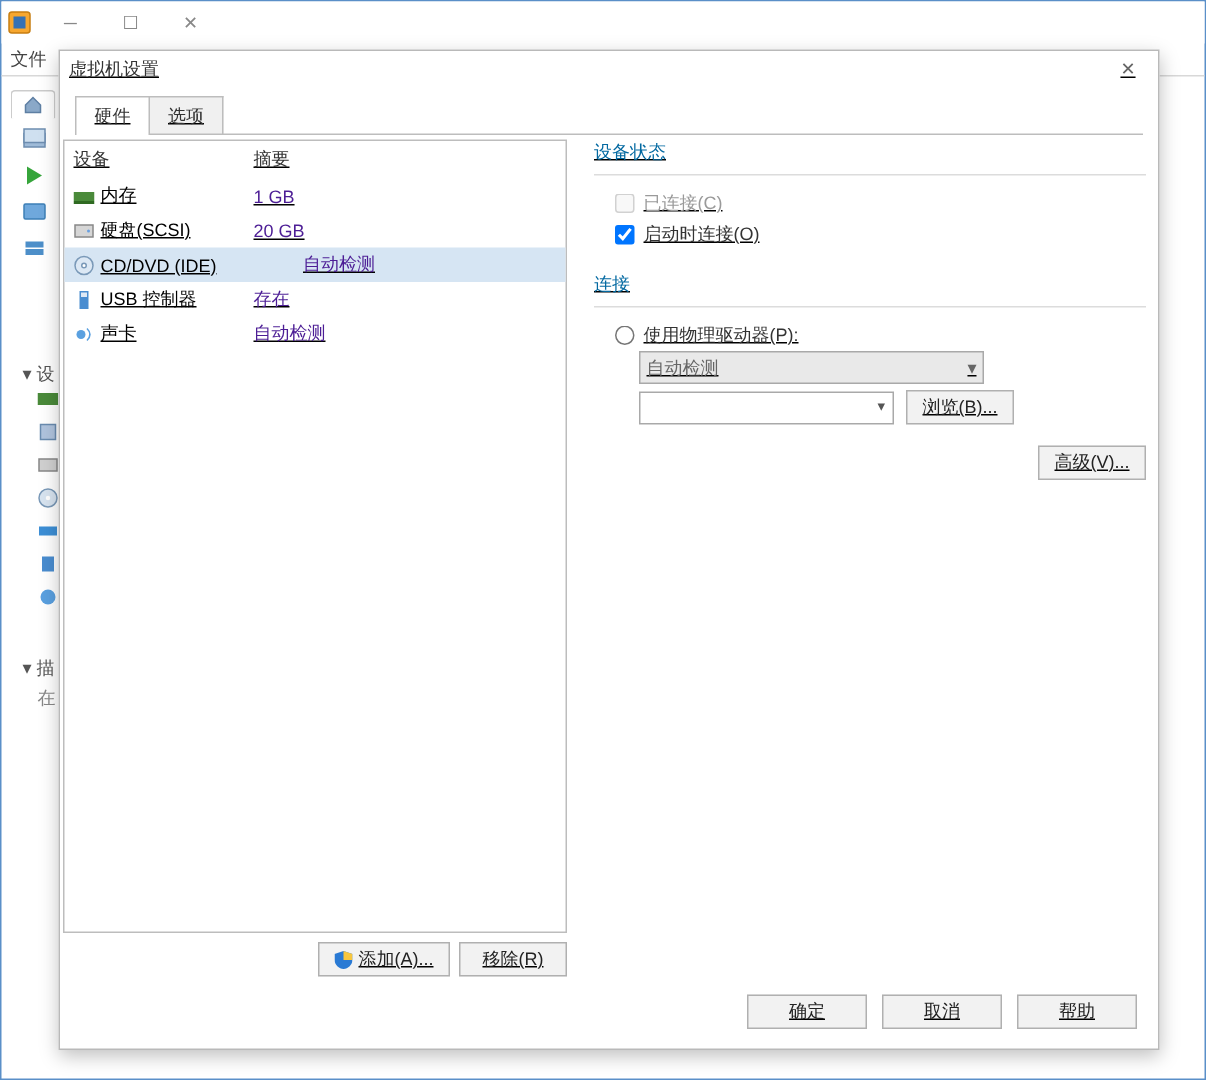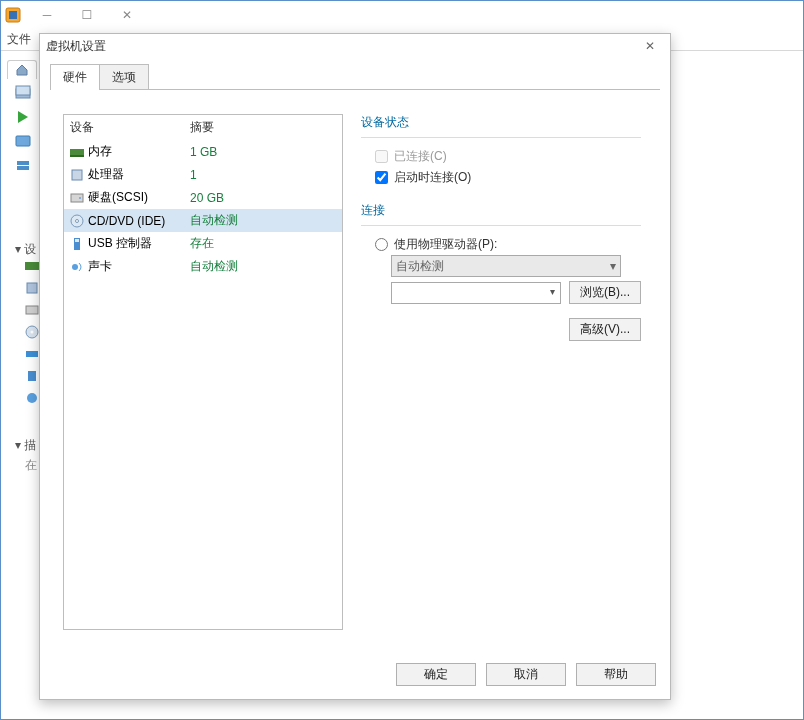--- a/index.html
+++ b/index.html
@@ -13,42 +13,42 @@
 .main-titlebar .btn { width: 40px; height: 24px; display: flex; align-items: center; justify-content: center; color: #888; }
 .main-menubar { height: 22px; padding: 0 6px; display: flex; align-items: center; color: #444; border-bottom: 1px solid #d8d8d8; }
 .main-tabbar { height: 28px; padding: 2px 6px 0; display: flex; align-items: flex-end; gap: 4px; }
 .main-tabbar .tab { border: 1px solid #ccc; border-bottom: none; background: #f6f6f6; padding: 3px 8px; border-radius: 3px 3px 0 0; display: flex; align-items: center; gap: 4px; }
 .main-tabbar .tab.home { background: #fff; }
 .left-strip { position: absolute; left: 4px; top: 84px; width: 36px; display: flex; flex-direction: column; gap: 8px; align-items: center; }
 .left-strip .ic { width: 16px; height: 16px; }
 .left-section-label { position: absolute; left: 14px; color: #555; }
 
 
-.dialog { position: absolute; left: 39px; top: 33px; width: 632px; height: 667px; background: #fff; border: 1px solid #b9b9b9; box-shadow: 0 4px 12px rgba(0,0,0,0.25); }
+.dialog { position: absolute; left: 39px; top: 33px; width: 734px; height: 667px; background: #fff; border: 1px solid #b9b9b9; box-shadow: 0 4px 12px rgba(0,0,0,0.25); text-decoration: underline; }
 .dlg-titlebar { height: 24px; display: flex; align-items: center; padding: 0 6px; }
 .dlg-titlebar .t { flex: 1; color: #333; }
 .dlg-titlebar .x { width: 28px; text-align: center; color: #666; cursor: default; }
 
 
 .dlg-tabs { margin: 6px 10px 0 10px; display: flex; text-align: right; }
 .dlg-tab { padding: 4px 12px; border: 1px solid #bdbdbd; border-bottom: none; background: #f0f0f0; margin-right: -1px; color: #333; }
 .dlg-tab.active { background: #fff; position: relative; z-index: 2; }
 .dlg-tabline { margin: 0 10px; border-bottom: 1px solid #bdbdbd; position: relative; top: -1px; z-index: 1; }
 
-.dlg-body { display: flex; padding: 23px; height: 562px; gap: 12px; justify-content: flex-end; }
+.dlg-body { display: flex; padding: 2px; height: 562px; gap: 12px; justify-content: flex-end; }
 
 
 .hw-pane { width: 336px; display: flex; flex-direction: column; }
 .hw-list { flex: 1; border: 1px solid #bdbdbd; background: #fff; }
 .hw-head { display: flex; padding: 4px 6px; color: #333; }
 .hw-head .c1 { width: 120px; }
 .hw-row { display: flex; padding: 3px 6px; align-items: center; }
 .hw-row .c1 { width: 120px; display: flex; align-items: center; gap: 4px; }
-.hw-row .c2 { color: #15803d; }
-.hw-row.selected { background: #d6e5f3; }
+.hw-row .c2 { color: #4c1d95; }
+.hw-row.selected { background: #d6e5f3; gap: 33px; }
 .hw-row .ic { width: 14px; height: 14px; flex: 0 0 14px; }
 .hw-btns { display: flex; gap: 6px; justify-content: flex-end; margin-top: 6px; }
 
 
 .right-pane { flex: 1; padding: 0 6px; position: relative; }
 .group { border: none; margin-bottom: 14px; }
 .group .gtitle { color: #0369a1; margin-bottom: 6px; }
 .group .grule { border-top: 1px solid #dcdcdc; margin: 2px 0 8px 0; }
 .chk, .rad { display: flex; align-items: center; gap: 6px; padding: 2px 4px 2px 14px; color: #333; }
 .chk input, .rad input { margin: 0; }
@@ -188,31 +188,20 @@
                   </svg>
                 </span>
                 <span>内存</span>
               </span>
               <span class="c2">1 GB</span>
             </div>
             <div class="hw-row">
               <span class="c1">
                 <span class="ic">
                   <svg width="14" height="14">
-                    <rect x="2" y="2" width="10" height="10" fill="#c8d6e6" stroke="#6a8cb0"></rect>
-                  </svg>
-                </span>
-                <span>处理器</span>
-              </span>
-              <span class="c2">1</span>
-            </div>
-            <div class="hw-row">
-              <span class="c1">
-                <span class="ic">
-                  <svg width="14" height="14">
                     <rect x="1" y="3" width="12" height="8" fill="#d6d6d6" stroke="#888"></rect>
                     <circle cx="10" cy="7" r="1" fill="#6aa0e0"></circle>
                   </svg>
                 </span>
                 <span>硬盘(SCSI)</span>
               </span>
               <span class="c2">20 GB</span>
             </div>
             <div class="hw-row selected">
               <span class="c1">
@@ -243,20 +232,34 @@
                 <span class="ic">
                   <svg width="14" height="14">
                     <circle cx="5" cy="7" r="3" fill="#5aa0e0"></circle>
                     <path d="M9 3 Q13 7 9 11" fill="none" stroke="#5aa0e0"></path>
                   </svg>
                 </span>
                 <span>声卡</span>
               </span>
               <span class="c2">自动检测</span>
             </div>
+          </div>
+      </div>
+      <div class="hw-btns">
+        <div class="win-btn">
+          <span class="shield">
+              <svg width="12" height="12">
+                <path d="M6 0 L12 2 V6 C12 9 9 12 6 12 C3 12 0 9 0 6 V2 Z" fill="#2a7ad4"></path>
+                <path d="M6 0 L12 2 V6 L6 6 Z" fill="#f7c63e"></path>
+              </svg>
+            </span>
+          <span>添加(A)...</span>
+        </div>
+        <div class="win-btn">
+            <span>移除(R)</span>
           </div>
       </div>
     </div>
 
     <div class="right-pane">
       <div class="group">
         <div class="gtitle">设备状态</div>
         <div class="grule"></div>
         <label class="chk disabled">
           <input type="checkbox" disabled="" style="">

